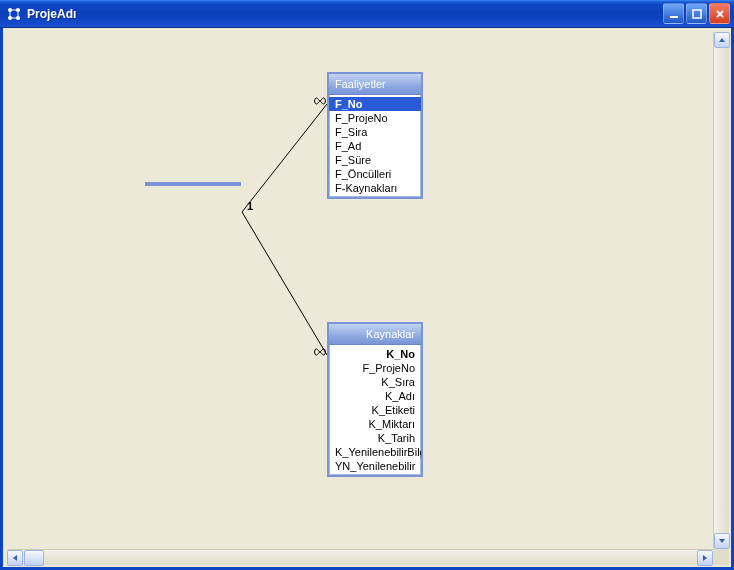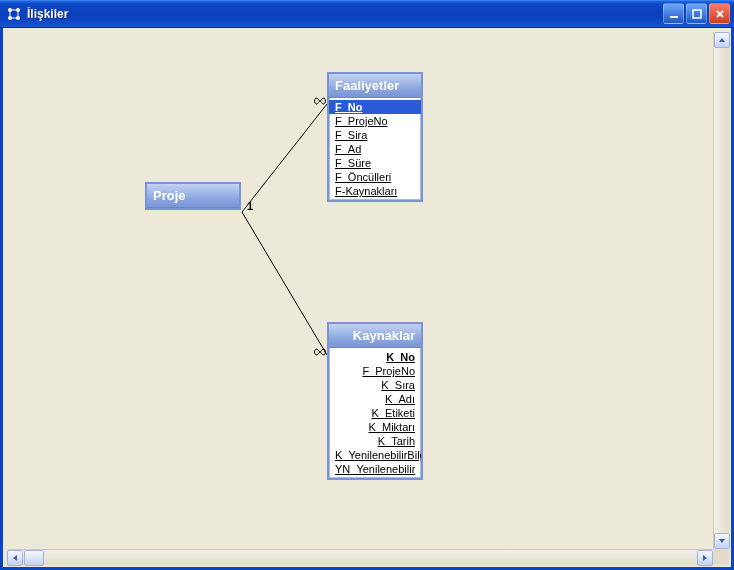--- a/index.html
+++ b/index.html
@@ -63,26 +63,26 @@
   .hscroll .sb-btn.right{position:absolute;right:0;top:0;}
   .hscroll .thumb{position:absolute;left:17px;top:0;width:20px;height:16px;background:linear-gradient(to bottom,#f6f8fd,#c3d2f0);border:1px solid #9db4e2;border-radius:2px;}
 
   
   .entity {
     position:absolute; border:2px solid #7a94d6; background:#fff;
     box-shadow: 0 0 0 1px #a9b9e0 inset;
   }
   .entity .hdr {
     background: linear-gradient(to bottom,#c3d2f2,#8ea9e0 60%,#7a94d6);
-    color:#fff; font-weight:bold; font-size:13px;
+    color:#fff; font-weight:normal; font-size:11px;
     padding:4px 6px; border-bottom:1px solid #6b86c9;
   }
   .entity .body { padding:2px 0; }
   .entity .fld {
-    padding:1px 6px; white-space:nowrap; overflow:hidden; text-overflow:clip;text-decoration:underline;
+    padding:1px 6px; white-space:nowrap; overflow:hidden; text-overflow:clip;
   }
   .entity .fld.sel {
     background:#2a5bd7; color:#fff;
   }
   .entity .fld.pk { font-weight:bold; }
 
   
   .rel-layer { position:absolute; left:0; top:0; width:100%; height:100%; pointer-events:none; }
   .card-label {
     position:absolute; font-size:11px; font-weight:bold; color:#000; pointer-events:none;
@@ -98,21 +98,21 @@
 <div class="titlebar">
   <span class="app-icon">
     <svg width="14" height="14" viewBox="0 0 14 14">
       <circle cx="3" cy="3" r="2" fill="#fff"></circle>
         <circle cx="11" cy="3" r="2" fill="#fff"></circle>
       <circle cx="3" cy="11" r="2" fill="#fff"></circle>
         <circle cx="11" cy="11" r="2" fill="#fff"></circle>
       <path d="M3 3L11 3M3 11L11 11M3 3L3 11M11 3L11 11" stroke="#fff" stroke-width="1"></path>
     </svg>
   </span>
-  <span class="title">İlişkiler</span>
+  <span class="title">ProjeAdı</span>
   <div class="winbtns">
     <div class="winbtn min">
       <svg width="10" height="10">
           <rect x="1" y="7" width="8" height="2" fill="#fff"></rect>
         </svg>
     </div>
     <div class="winbtn max">
       <svg width="10" height="10">
           <rect x="1" y="1" width="8" height="8" fill="none" stroke="#fff" stroke-width="1.5"></rect>
         </svg>
@@ -143,21 +143,20 @@
         <path d="M3.5 1C1 1 1 7 3.5 7C5 7 6 4 7 4C8 4 9 7 10.5 7C13 7 13 1 10.5 1C9 1 8 4 7 4C6 4 5 1 3.5 1Z" fill="none" stroke="#000" stroke-width="1"></path>
       </svg>
     </div>
     <div class="inf-symbol" style="left:306px;top:316px;">
       <svg width="14" height="8" viewBox="0 0 14 8">
         <path d="M3.5 1C1 1 1 7 3.5 7C5 7 6 4 7 4C8 4 9 7 10.5 7C13 7 13 1 10.5 1C9 1 8 4 7 4C6 4 5 1 3.5 1Z" fill="none" stroke="#000" stroke-width="1"></path>
       </svg>
     </div>
 
     <div class="entity" style="left:138px;top:150px;width:96px;">
-      <div class="hdr">Proje</div>
     </div>
 
     <div class="entity" style="left:320px;top:40px;width:96px;">
       <div class="hdr">Faaliyetler</div>
       <div class="body">
         <div class="fld pk sel">F_No</div>
         <div class="fld">F_ProjeNo</div>
         <div class="fld">F_Sira</div>
         <div class="fld">F_Ad</div>
         <div class="fld">F_Süre</div>

